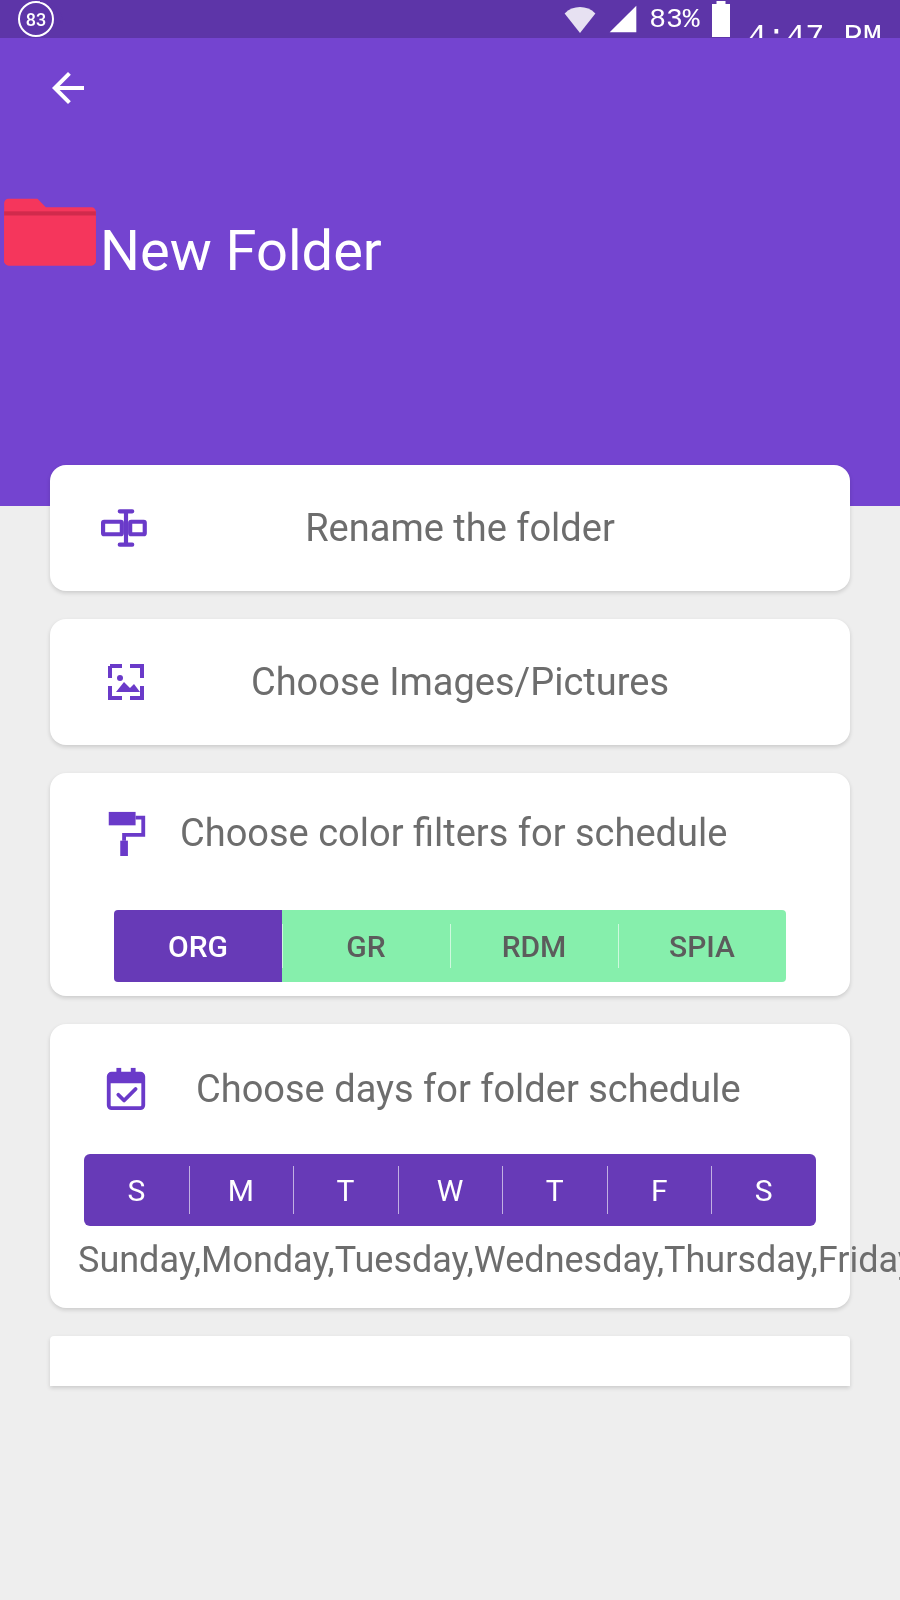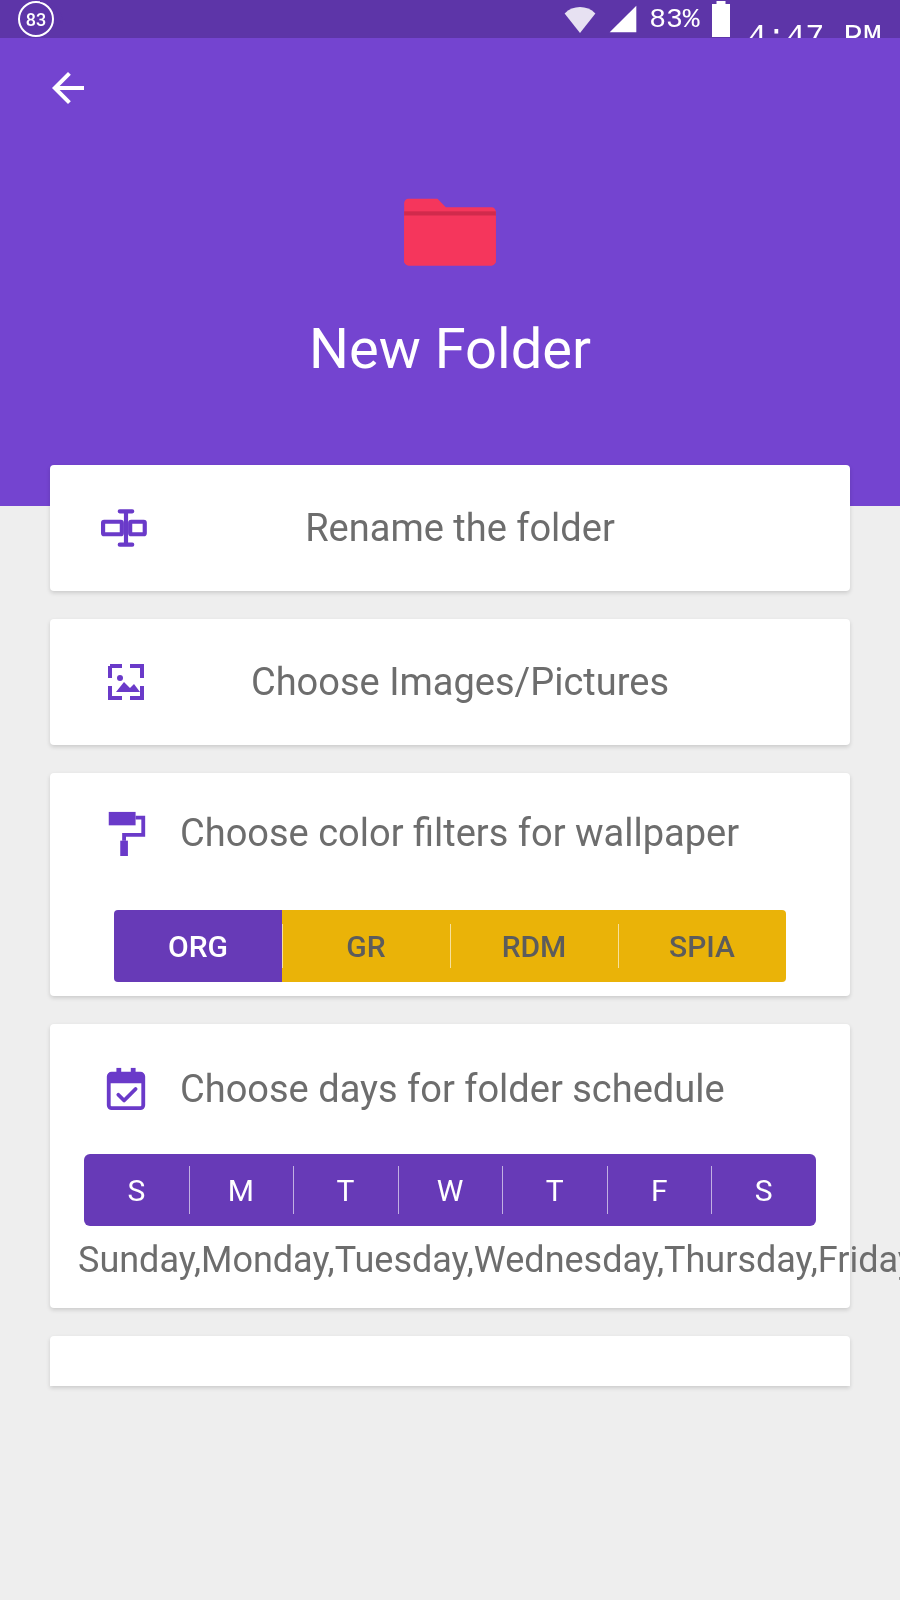--- a/index.html
+++ b/index.html
@@ -45,21 +45,21 @@
     height: 468px;
   }
   .back-btn {
     position: absolute;
     top: 22px; left: 40px;
     width: 56px; height: 56px;
     display: flex; align-items: center; justify-content: center;
     cursor: pointer;
   }
   .folder-area {
-    display: flex; flex-direction: column; align-items: center;
+    display: flex; flex-direction: row; align-items: center;
     padding-top: 120px;
   }
   .folder-icon { margin-bottom: 42px; }
   .header-title {
     color: #ffffff;
     font-size: 56px;
     font-weight: 400;
   }
 
   
@@ -67,21 +67,21 @@
     position: absolute;
     top: 465px;
     left: 0; right: 0;
     padding: 0 50px;
     display: flex;
     flex-direction: column;
     gap: 28px;
   }
   .card {
     background: #ffffff;
-    border-radius: 4px;
+    border-radius: 16px;
     box-shadow: 0 2px 4px rgba(0,0,0,0.15);
   }
   .card-row {
     display: flex;
     align-items: center;
     min-height: 126px;
     padding: 0 30px 0 50px;
     cursor: pointer;
   }
   .card-icon {
@@ -108,21 +108,21 @@
   .segmented {
     display: flex;
     margin: 17px 64px 14px 64px;
     height: 72px;
     border-radius: 4px;
     overflow: hidden;
   }
   .seg {
     flex: 1;
     display: flex; align-items: center; justify-content: center;
-    background: #eab308;
+    background: #86efac;
     color: #5c5c5c;
     font-size: 30px;
     font-weight: 500;
     position: relative;
     cursor: pointer;
   }
   .seg.active {
     background: #673ab7;
     color: #ffffff;
   }
@@ -134,21 +134,21 @@
     background: rgba(255,255,255,0.6);
   }
   .filter-selected-label {
     text-align: center;
     color: #6d6d6d;
     font-size: 38px;
     padding-bottom: 26px;
   }
 
   
-  .schedule-card .card-row { min-height: 130px; cursor: default; }
+  .schedule-card .card-row { min-height: 130px; cursor: default; gap: 16px; }
   .days-row {
     display: flex;
     margin: 0 34px 10px 34px;
     height: 72px;
     background: #673ab7;
     border-radius: 6px;
     overflow: hidden;
   }
   .day {
     flex: 1;
@@ -261,21 +261,21 @@
 
   <div class="card filter-card">
     <div class="card-row">
       <span class="card-icon">
         <svg width="46" height="50" viewBox="0 0 48 52">
           <rect x="6" y="4" width="28" height="14" fill="#6a3ac9"></rect>
           <path d="M34 10 h8 v18 h-20 v6" stroke="#6a3ac9" stroke-width="4" fill="none"></path>
           <rect x="18" y="34" width="8" height="16" fill="#6a3ac9"></rect>
         </svg>
       </span>
-      <div class="card-label left">Choose color filters for wallpaper</div>
+      <div class="card-label left">Choose color filters for schedule</div>
     </div>
     <div class="segmented">
       <div class="seg active">ORG</div>
       <div class="seg">GR</div>
       <div class="seg">RDM</div>
       <div class="seg">SPIA</div>
     </div>
   </div>
 
   <div class="card schedule-card">

